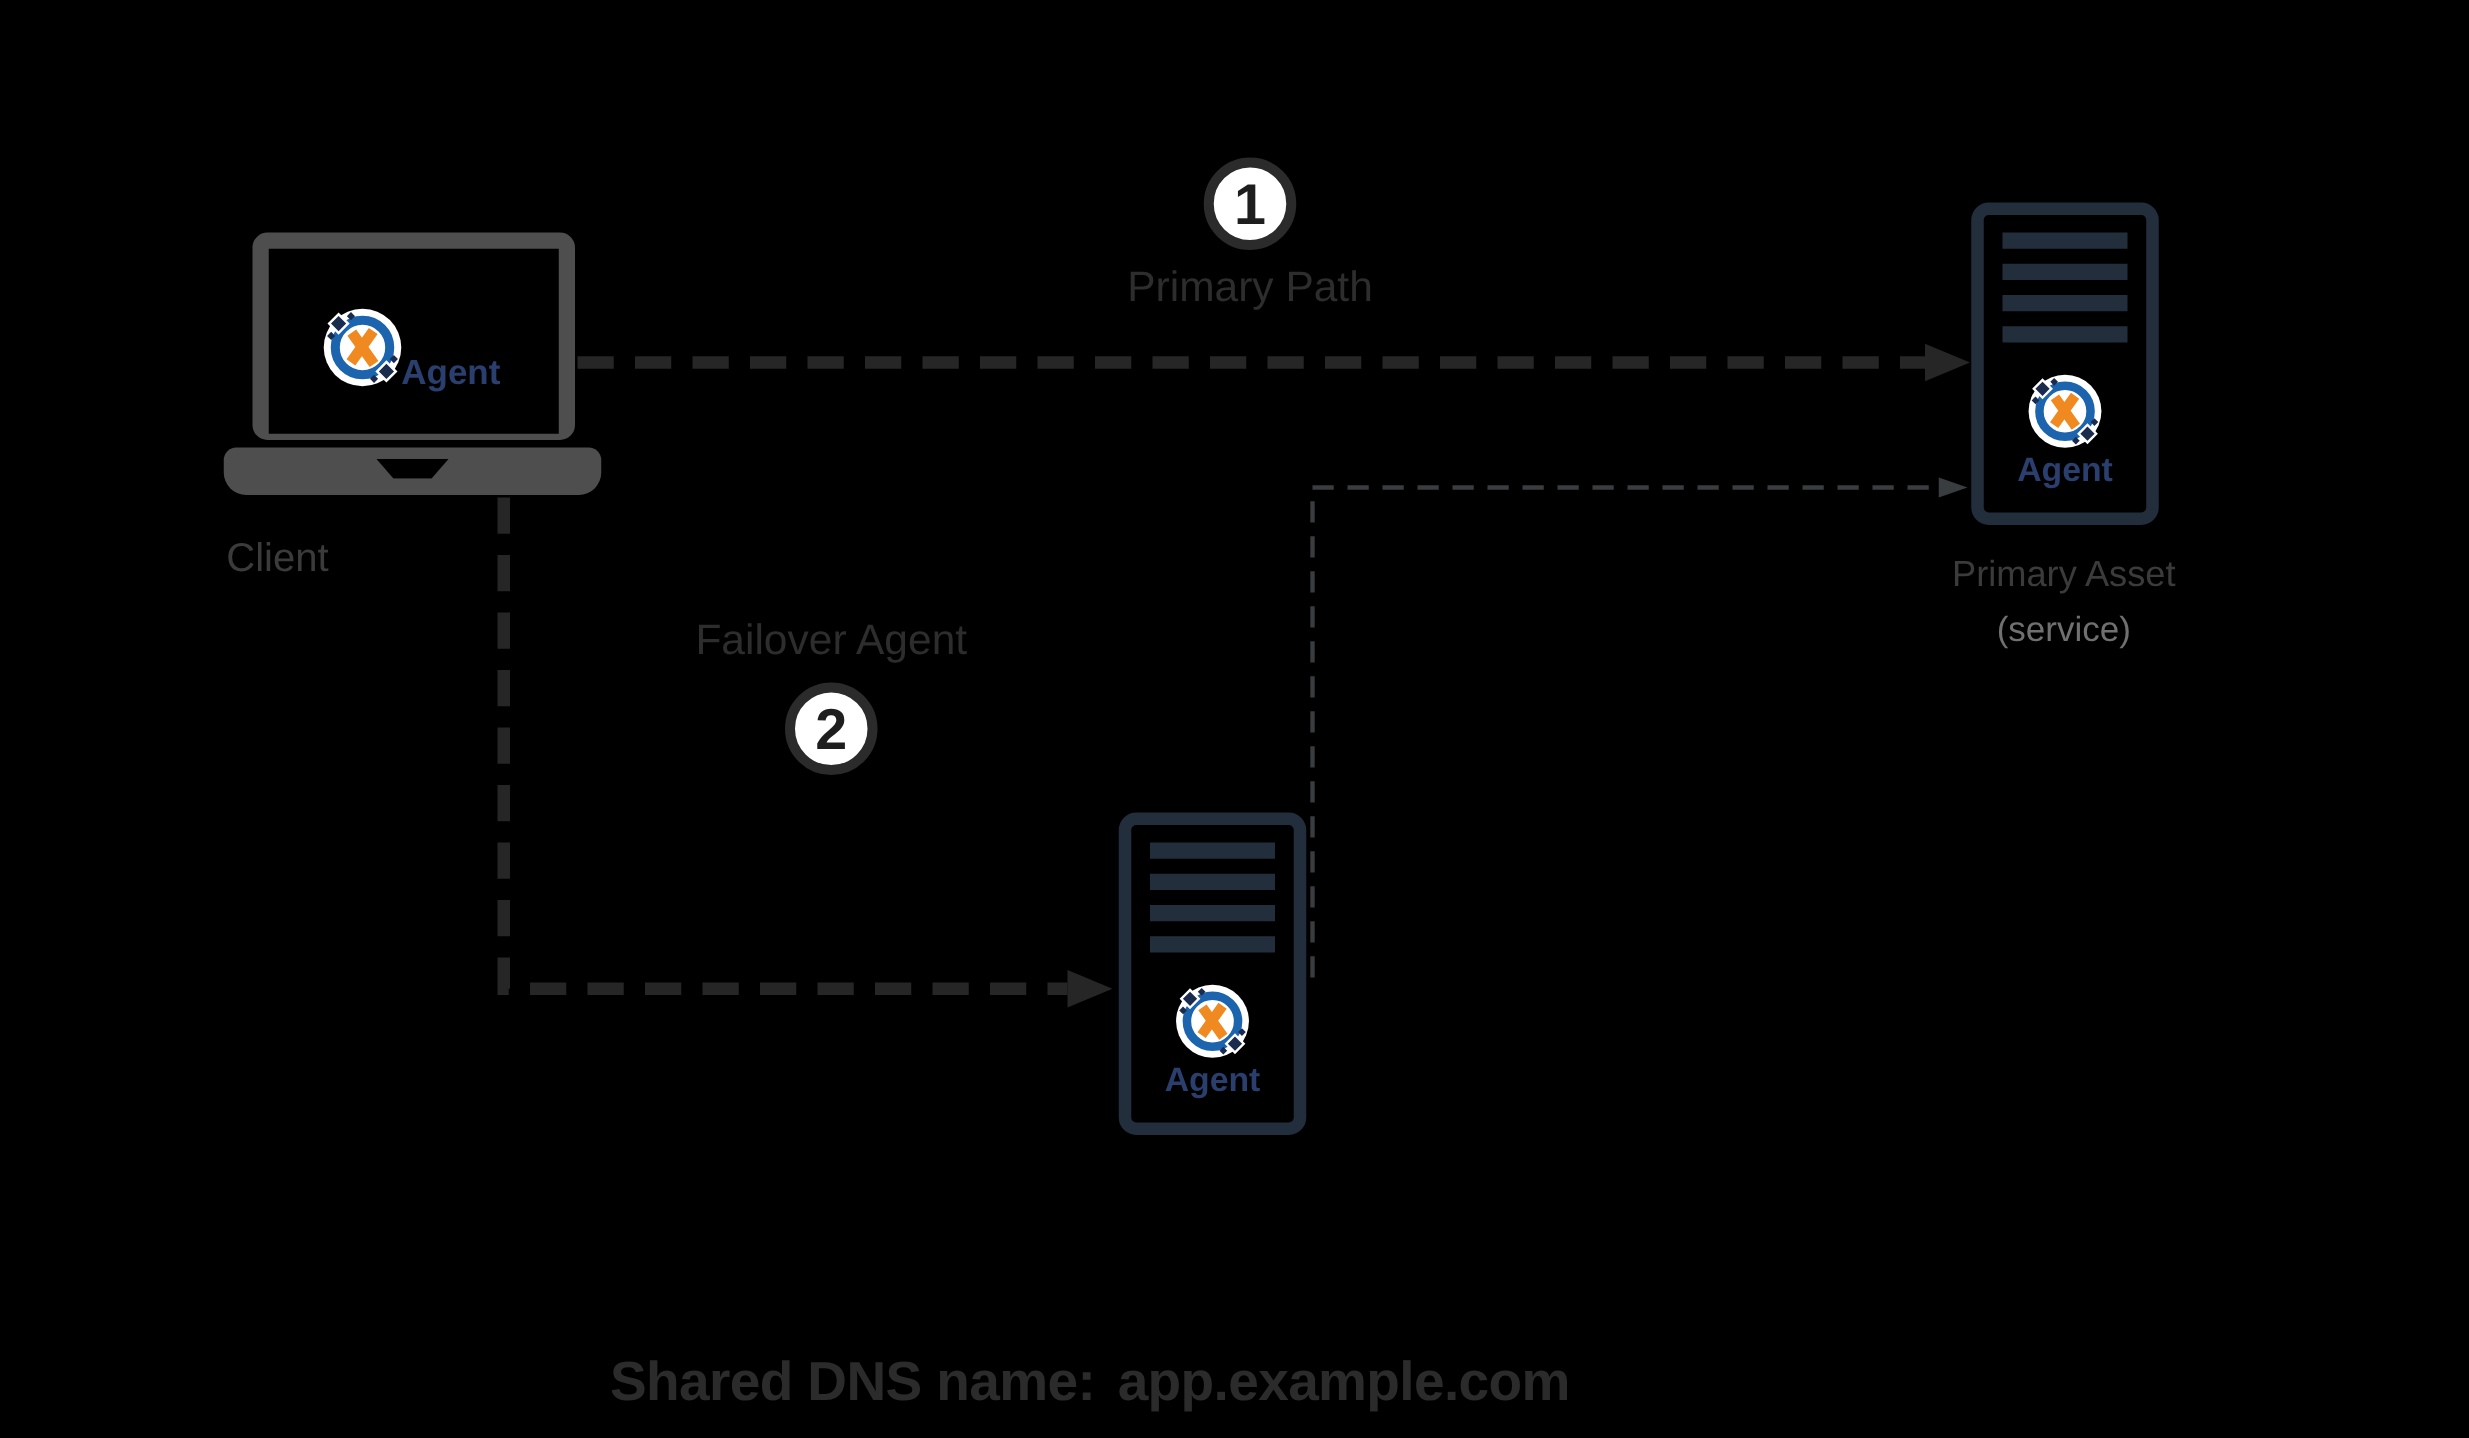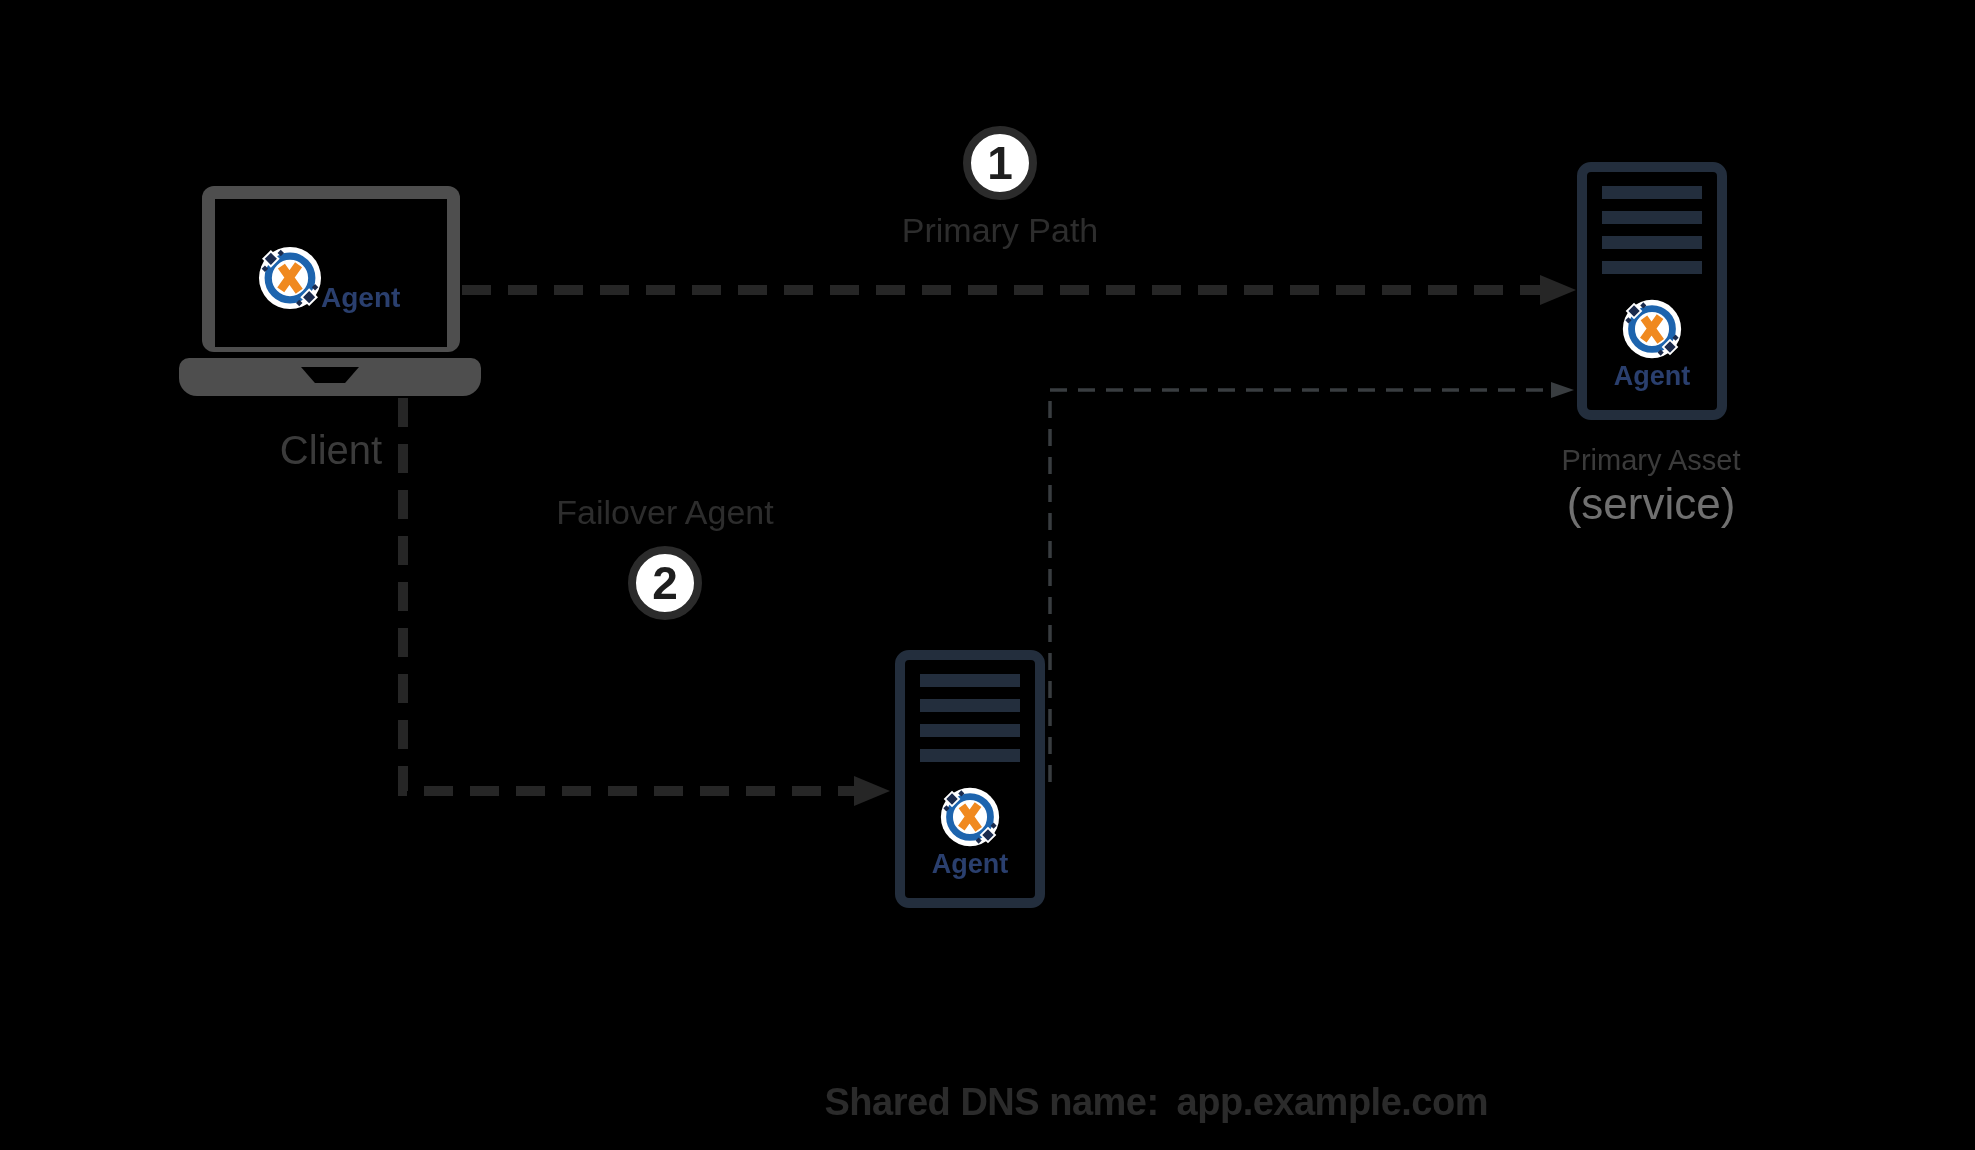--- a/index.html
+++ b/index.html
@@ -33,43 +33,43 @@
     background:#000;border:10px solid var(--c-server-navy,#232e3d);border-radius:14px;}
   .server .bar{width:100px;height:13px;background:var(--c-server-navy,#232e3d);margin:12px auto 0;}
   .server .bar:first-child{margin-top:14px;}
   .server .logo{position:absolute;left:50%;top:126px;transform:translateX(-50%);width:62px;height:62px;}
   .server .agent-name{position:absolute;left:0;right:0;top:189px;text-align:center;
     font-size:27px;font-weight:bold;color:var(--c-agent-text,#2a3f6e);}
   .server-primary{left:1577px;top:162px;}
   .server-gateway{left:895px;top:650px;}
 
   
-  .node-label{position:absolute;width:300px;text-align:center;
-    font-size:40px;color:var(--c-node-label,#3b3b3b);}
+  .node-label{position:absolute;width:300px;
+    font-size:32px;color:var(--c-node-label,#3b3b3b);}
   .client-label{left:181px;top:428px;}
   .gateway-label{left:820px;top:931px;}
   .primary-label-block{position:absolute;left:1501px;top:438px;width:300px;
     text-align:center;line-height:44px;}
   .primary-label-line{font-size:29px;color:var(--c-node-label,#3b3b3b);}
-  .primary-sublabel{font-size:44px;color:var(--c-sub-label,#707070);}
+  .primary-sublabel{font-size:28px;color:var(--c-sub-label,#707070);}
 
   .path-label{position:absolute;width:300px;text-align:center;
     font-size:34px;color:var(--c-path-label,#2d2d2d);}
   .primary-path-label{left:850px;top:211px;}
   .failover-path-label{left:515px;top:493px;}
 
   .step-badge{position:absolute;box-sizing:border-box;width:74px;height:74px;border-radius:50%;
     background:var(--c-badge-bg,#ffffff);border:8px solid var(--c-badge-border,#2b2b2b);
     display:flex;align-items:center;justify-content:center;
     font-size:46px;font-weight:bold;color:var(--c-badge-text,#1e1e1e);}
   .badge-1{left:963px;top:126px;}
   .badge-2{left:628px;top:546px;}
 
-  .dns{position:absolute;left:488px;top:1081px;width:1000px;text-align:right;
-    font-size:38px;font-weight:bold;color:var(--c-dns-text,#2b2b2b);letter-spacing:-0.5px;}
+  .dns{position:absolute;left:488px;top:1081px;width:1000px;text-align:left;
+    font-size:44px;font-weight:bold;color:var(--c-dns-text,#2b2b2b);letter-spacing:-0.5px;}
   .dns-value{margin-left:18px;}
   .defs-svg{position:absolute;width:0;height:0;}
 </style>
 </head>
 <body>
 
 <div class="canvas">
 
   <svg class="defs-svg" aria-hidden="true">
     <defs>

